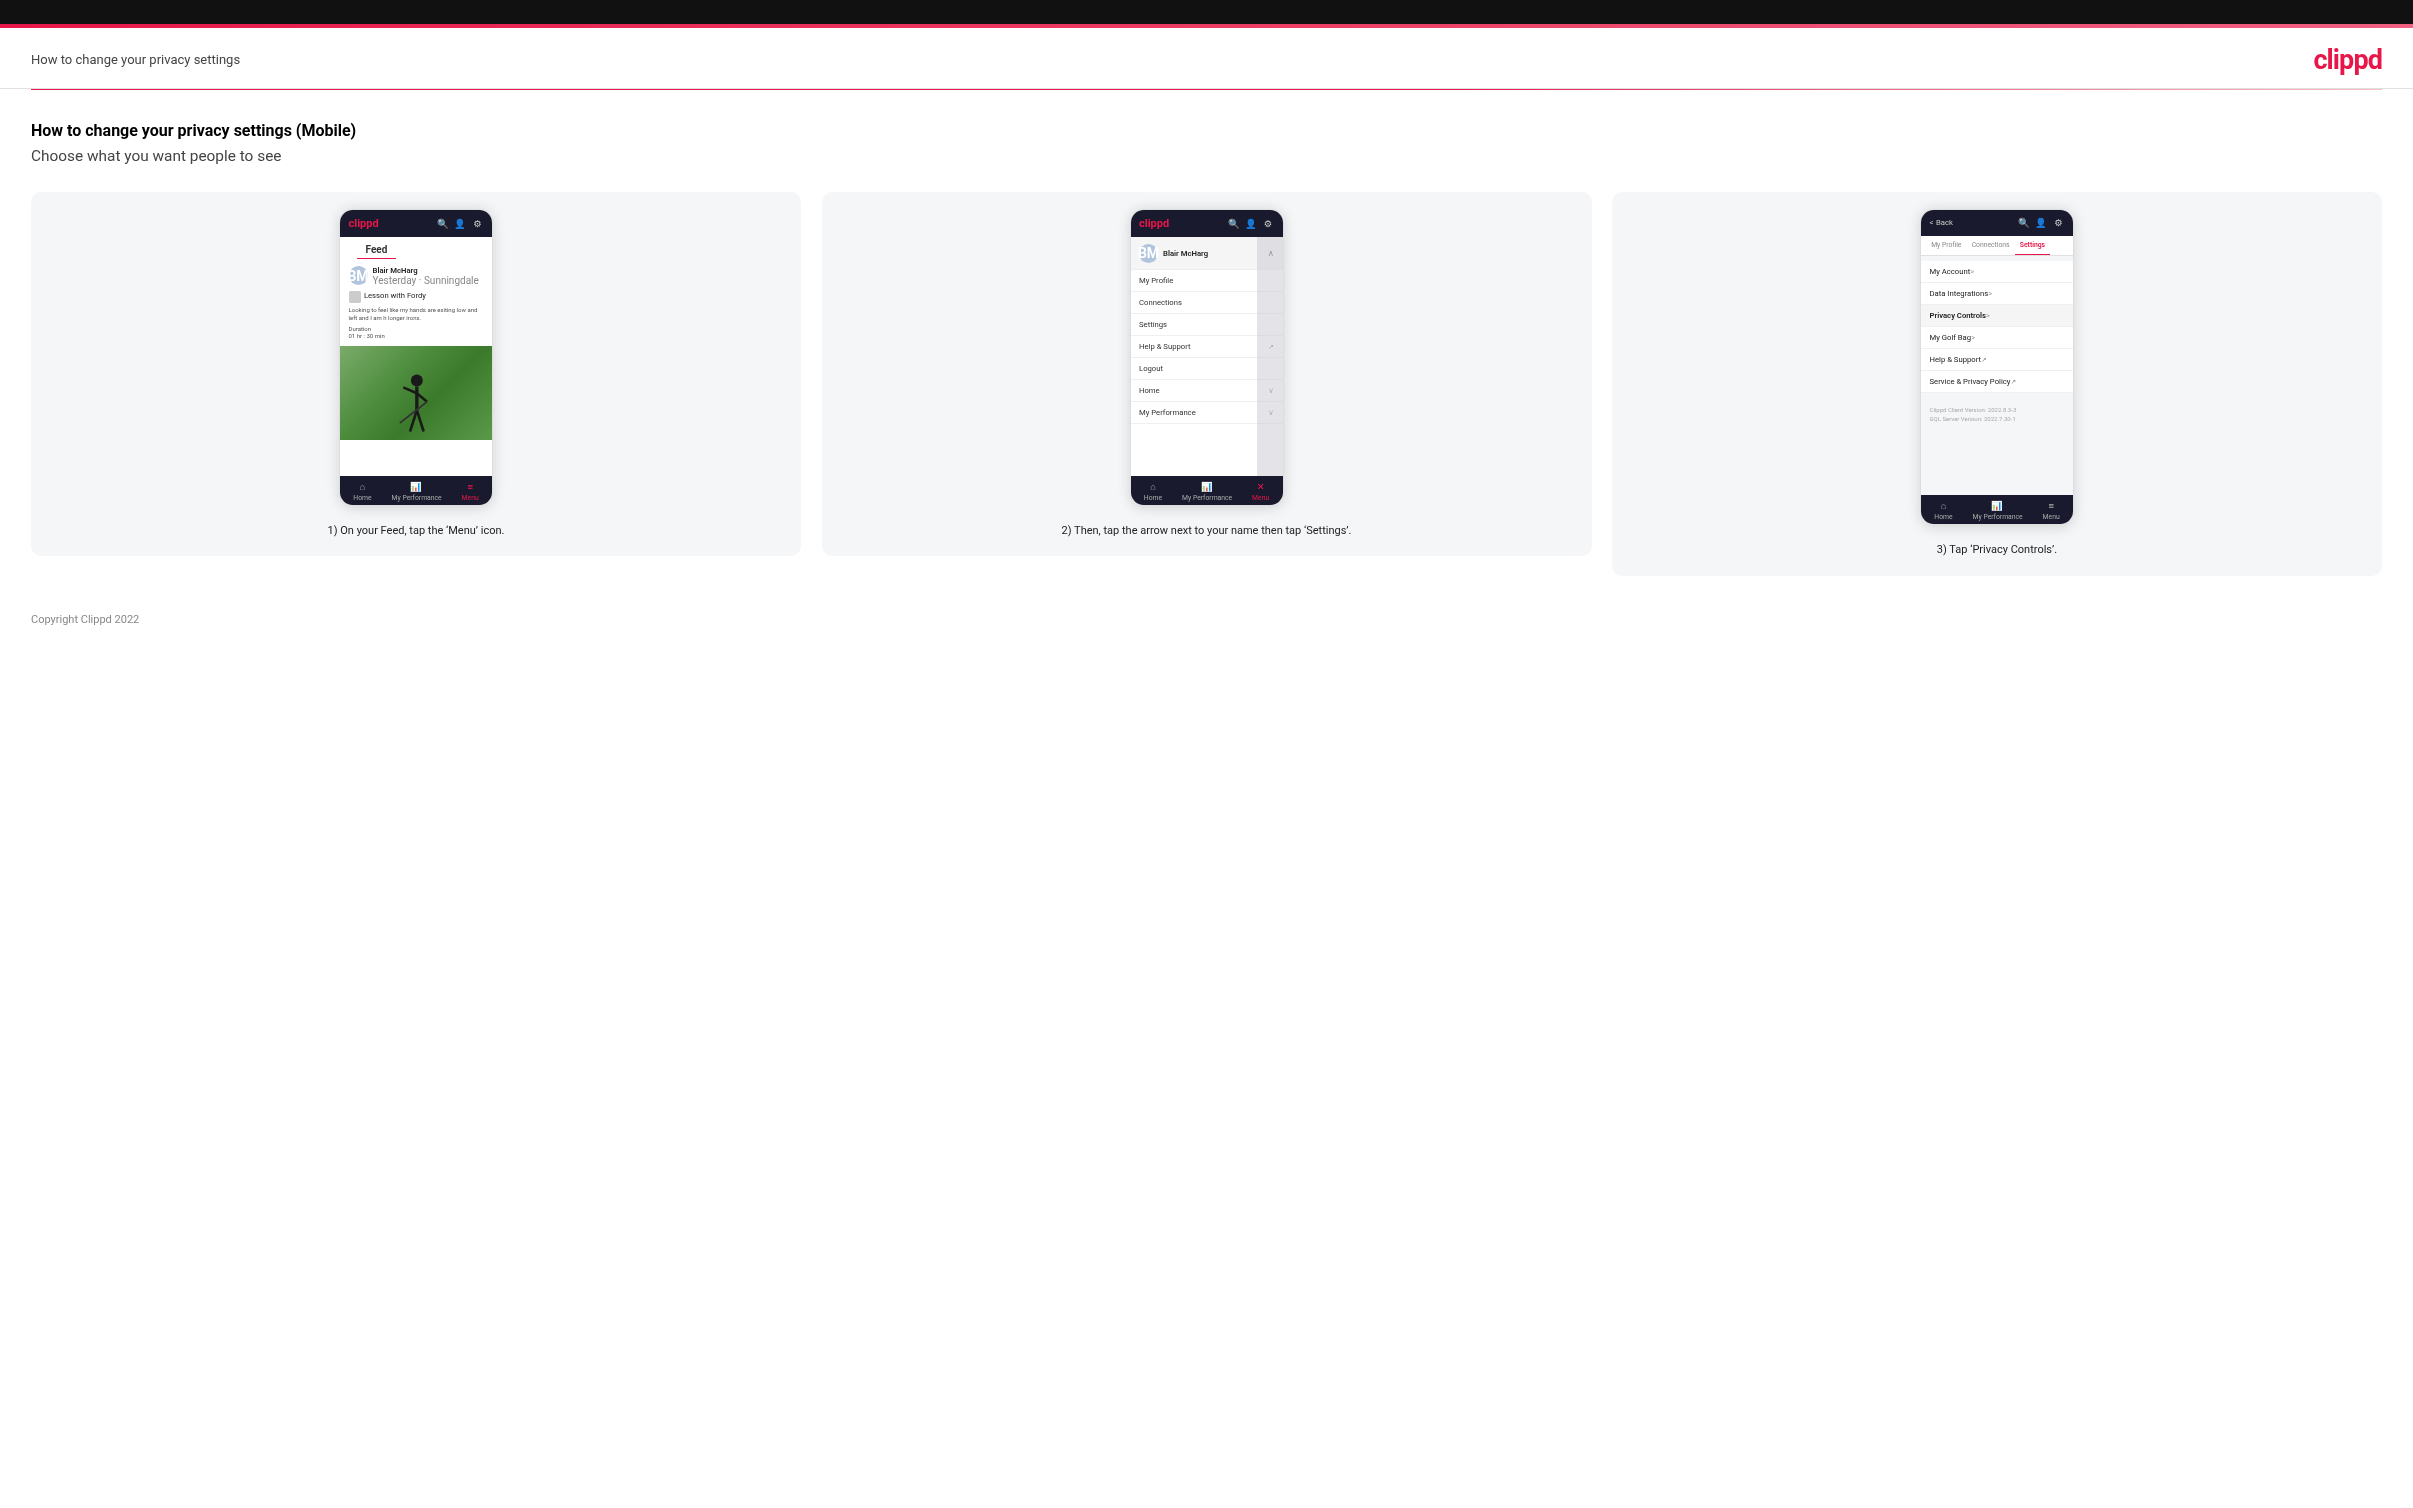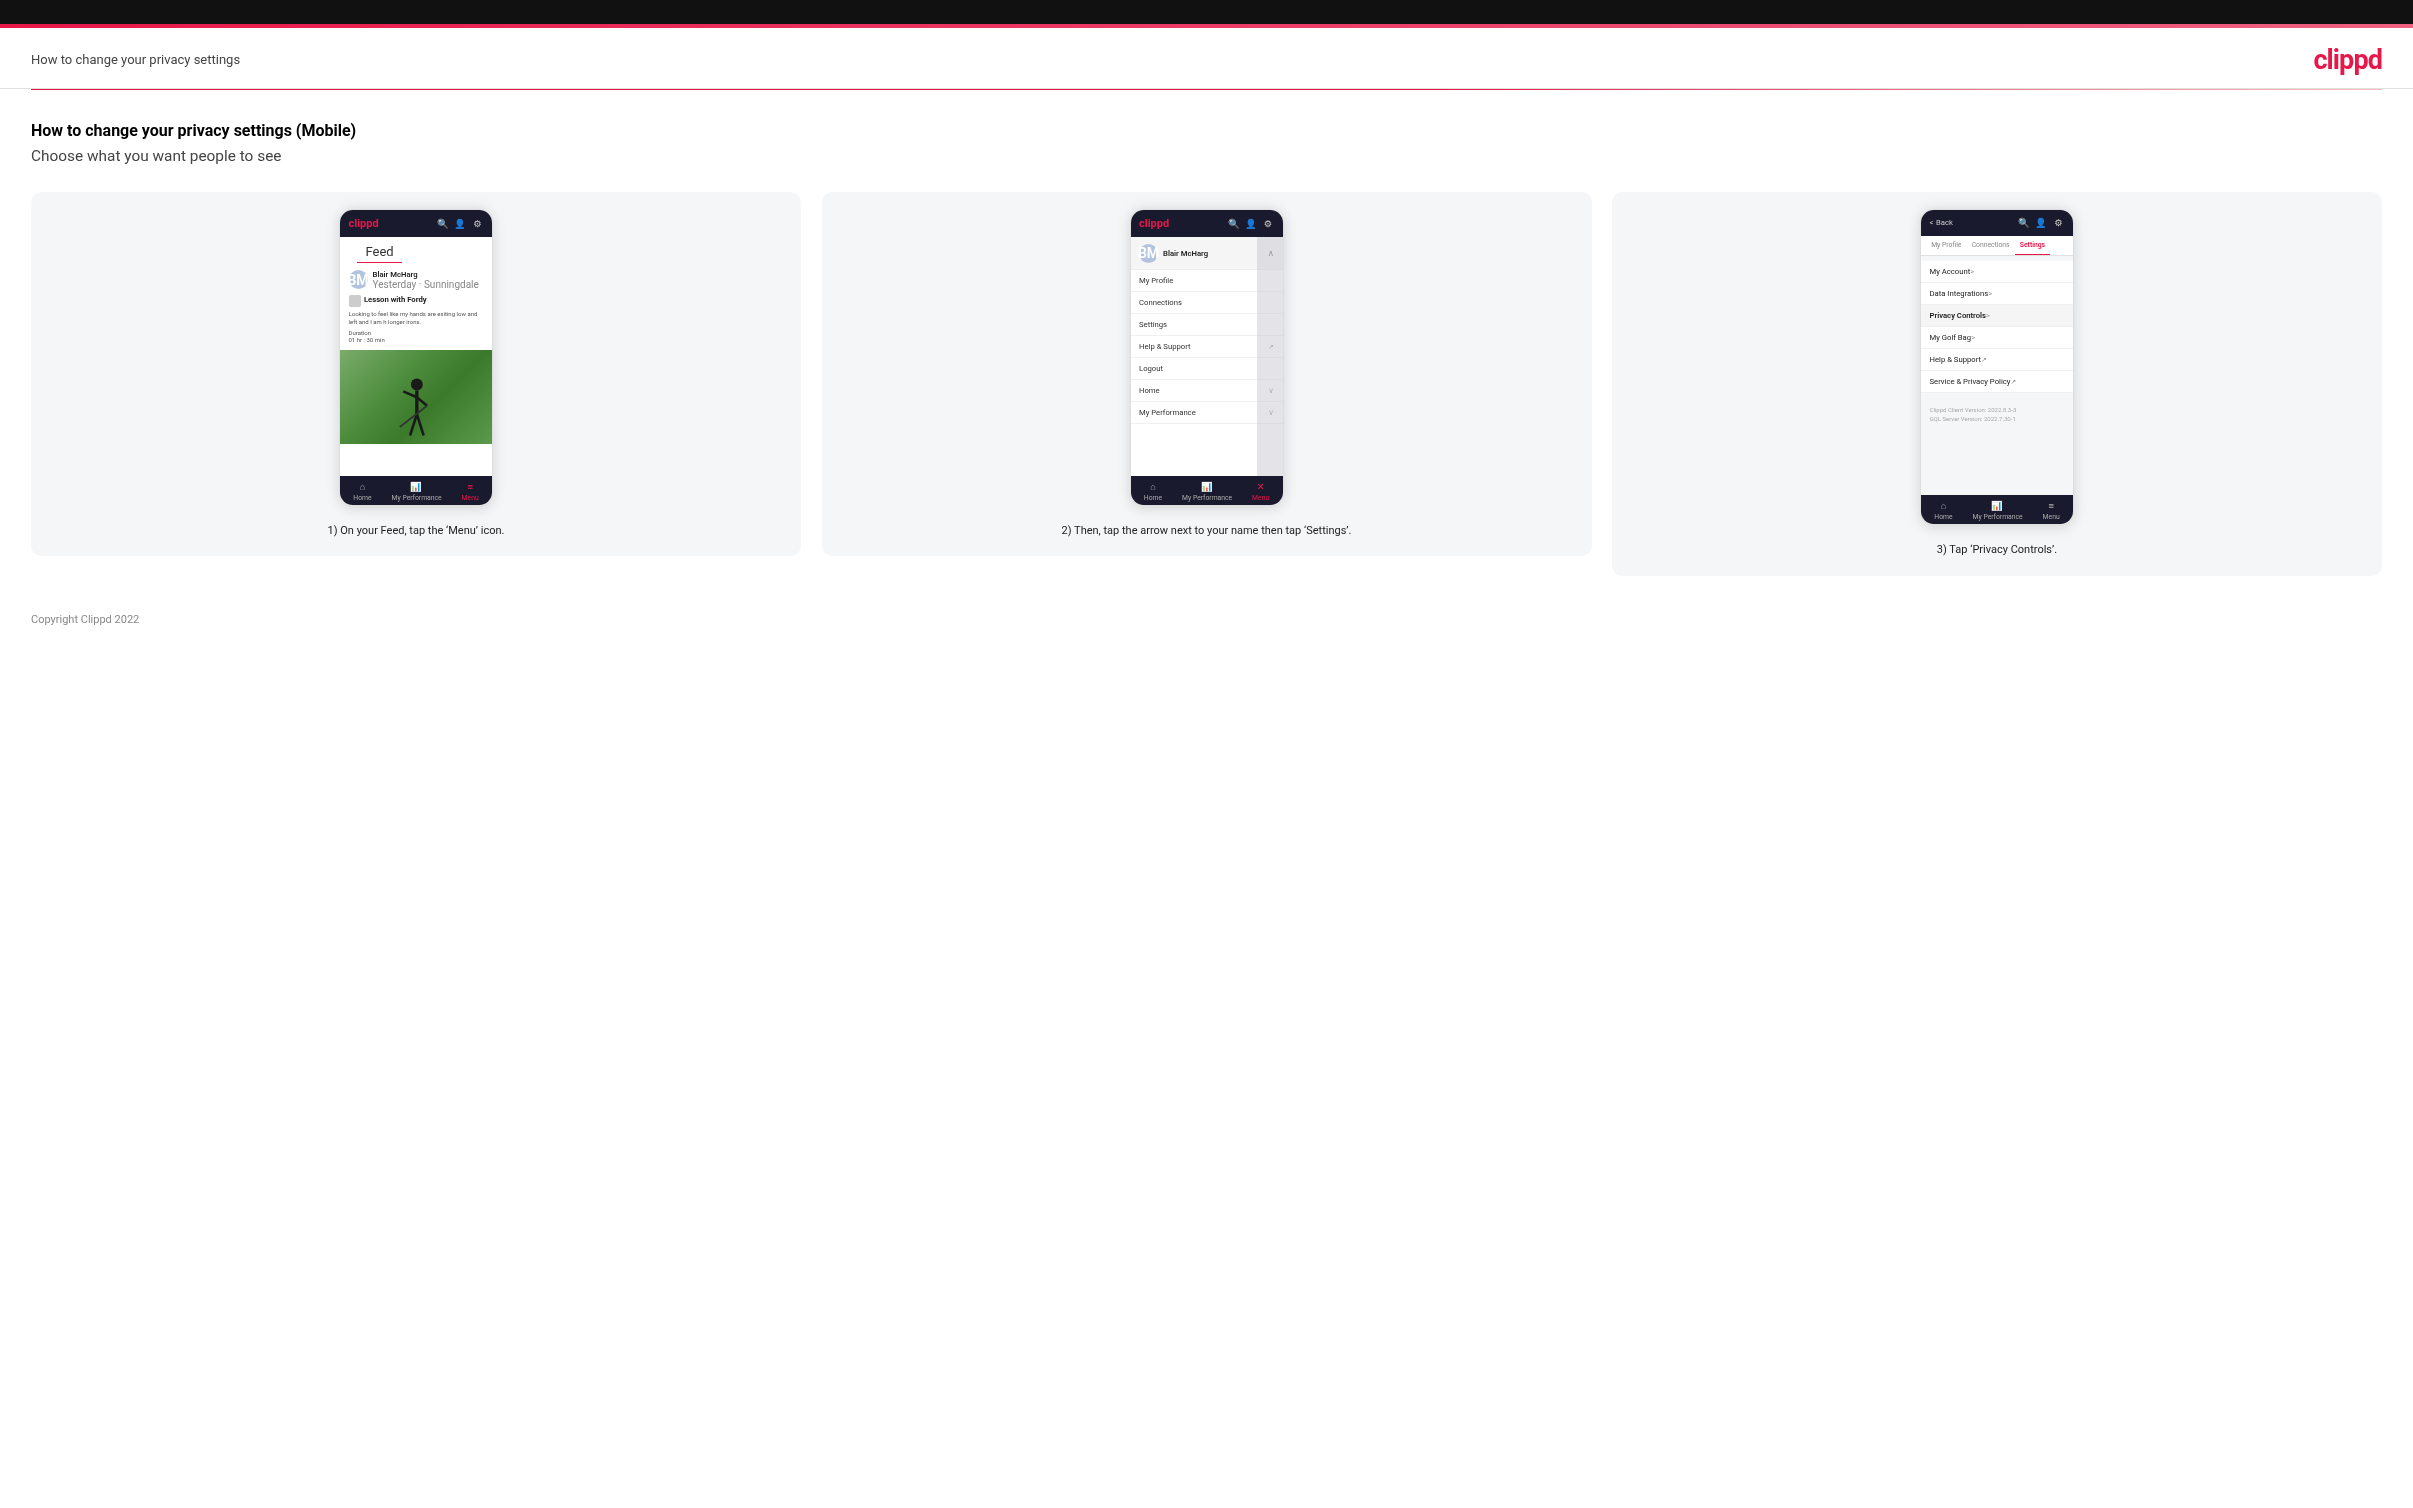--- a/index.html
+++ b/index.html
@@ -165,23 +165,23 @@
     .phone-tab.active { color: #e8174a; }
     .phone-tab.close-x { color: #e8174a; }
 
     .tab-icon {
       font-size: 9.4px;
     }
 
     
     .feed-tab-label {
       padding: 6.8px 8.5px 3.4px;
-      font-size: 13px;
+      font-size: 10px;
       color: #333;
-      font-weight: 400;
+      font-weight: 700;
       border-bottom: 1.7px solid #e8174a;
       display: inline-block;
       margin: 0 8.5px;
     }
 
     .feed-post {
       padding: 6.8px 8.5px;
     }
 
     .feed-user-row {
@@ -210,21 +210,21 @@
       font-weight: 600;
       color: #222;
     }
     .feed-user-info .date {
       font-size: 10px;
       color: #888;
     }
 
     .feed-lesson-title {
       font-size: 7.7px;
-      font-weight: 700;
+      font-weight: 400;
       color: #222;
       margin-bottom: 2.6px;
     }
 
     .feed-lesson-desc {
       font-size: 6px;
       color: #555;
       line-height: 1.3;
       margin-bottom: 3.4px;
     }

